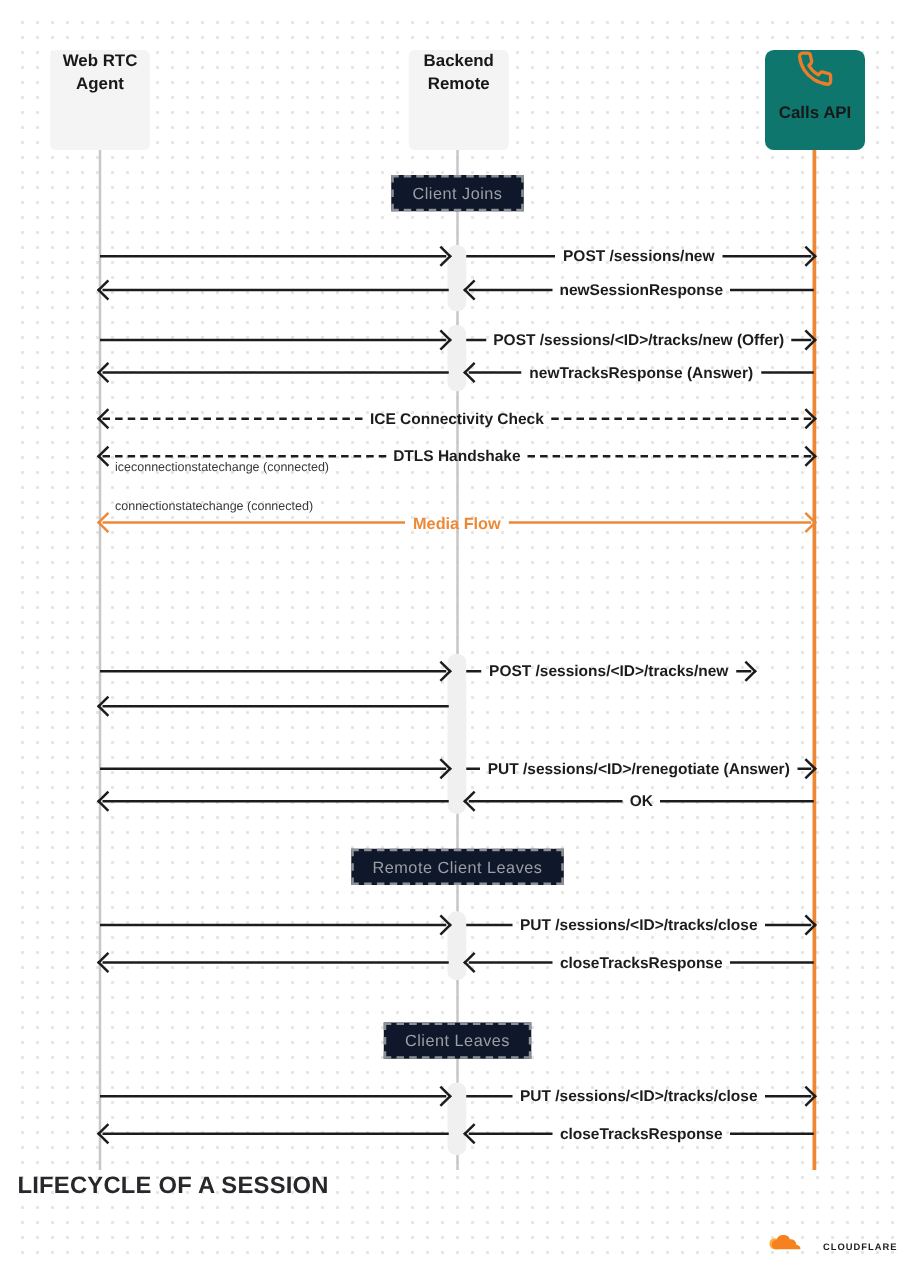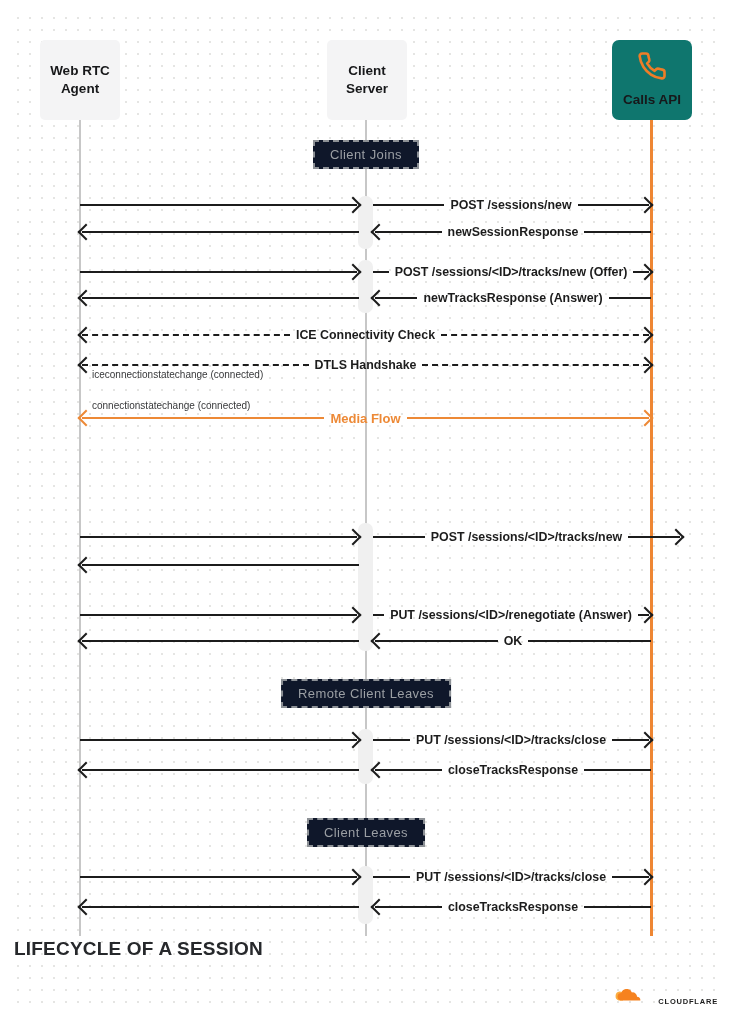--- a/index.html
+++ b/index.html
@@ -4,21 +4,21 @@
 <style>
   html,body{margin:0;padding:0;background:#ffffff;}
   #stage{position:relative;width:732px;height:1019px;background:#ffffff;overflow:hidden;
          font-family:"Liberation Sans",sans-serif;}
   #panel{position:absolute;left:8px;top:8px;right:8px;bottom:8px;border-radius:10px;
          background-image:radial-gradient(circle,#e5e5e3 1.1px,transparent 1.3px);
          background-size:12px 12px;background-position:4px 4px;background-color:#ffffff;}
 
   
   .actor{position:absolute;width:80px;height:80px;border-radius:5px;background:#f4f4f5;
-         display:flex;flex-direction:column;align-items:center;justify-content:center;
+         display:flex;flex-direction:column;align-items:center;
          text-align:center;}
   .actor .alabel{font-size:13.5px;font-weight:700;color:#17181a;line-height:1.35;width:72px;}
   .actor.calls{background:#0f766e;border-radius:7px;gap:6px;}
 
   
   .lifeline{position:absolute;top:119px;height:817px;width:2px;background:#c7c7c7;}
   .lifeline.orange{width:3px;background:#ee8633;}
 
   
   .bar{position:absolute;left:358px;width:15px;background:#f0f0f0;border-radius:7px;z-index:2;}
@@ -41,21 +41,21 @@
          transform:rotate(45deg);}
   .msg.orange{color:#ed8936;}
   .msg.orange .ln{border-top-width:2.5px;}
   .msg.orange .lbl{font-size:13px;}
 
   .sublabel{position:absolute;font-size:10px;color:#37383a;z-index:4;white-space:nowrap;margin-top:28px;}
 
   
   .footer-title{position:absolute;left:14px;top:938px;font-size:19px;font-weight:700;
          color:#26282b;letter-spacing:.2px;text-align:right;}
-  .brand{position:absolute;right:14px;top:988px;display:flex;align-items:flex-end;gap:16px;}
+  .brand{position:absolute;right:14px;top:988px;display:flex;align-items:center;gap:16px;}
   .brand .wordmark{font-size:7.5px;font-weight:700;letter-spacing:.8px;color:#1d1d1d;}
 </style>
 </head>
 <body>
 
 <div id="stage">
   <div id="panel"></div>
 
   <div class="lifeline" style="left:79px"></div>
   <div class="lifeline" style="left:365px"></div>
@@ -64,21 +64,21 @@
   <div class="bar" style="top:196px;height:53px"></div>
   <div class="bar" style="top:260px;height:53px"></div>
   <div class="bar" style="top:523px;height:128px"></div>
   <div class="bar" style="top:729px;height:55px"></div>
   <div class="bar" style="top:866px;height:58px"></div>
 
   <div class="actor" style="left:40px;top:40px">
     <div class="alabel">Web RTC Agent</div>
   </div>
   <div class="actor" style="left:327px;top:40px">
-    <div class="alabel">Client Server</div>
+    <div class="alabel">Backend Remote</div>
   </div>
   <div class="actor calls" style="left:612px;top:40px">
     <span>
       <svg width="30" height="30" viewBox="0 0 24 24" fill="none" stroke="#ee7d27" stroke-width="2.1" stroke-linecap="round" stroke-linejoin="round">
         <path d="M22 16.92v3a2 2 0 0 1-2.18 2 19.79 19.79 0 0 1-8.63-3.07 19.5 19.5 0 0 1-6-6 19.79 19.79 0 0 1-3.07-8.67A2 2 0 0 1 4.11 2h3a2 2 0 0 1 2 1.72 12.84 12.84 0 0 0 .7 2.81 2 2 0 0 1-.45 2.11L8.09 9.91a16 16 0 0 0 6 6l1.27-1.27a2 2 0 0 1 2.11-.45 12.84 12.84 0 0 0 2.81.7A2 2 0 0 1 22 16.92z"></path>
       </svg>
     </span>
     <div class="alabel">Calls API</div>
   </div>
 
@@ -138,21 +138,21 @@
 
   <div class="msg orange hl hr" style="top:408px;left:80px;width:571px">
     <i class="ln"></i>
       <span class="lbl">Media Flow</span>
       <i class="ln"></i>
   </div>
 
   <div class="msg hr" style="top:527px;left:80px;width:279px">
       <i class="ln"></i>
     </div>
-  <div class="msg hr" style="top:527px;left:373px;width:309px">
+  <div class="msg hr" style="top:527px;left:373px;width:230px">
     <i class="ln"></i>
       <span class="lbl">POST /sessions/&lt;ID&gt;/tracks/new</span>
       <i class="ln"></i>
   </div>
 
   <div class="msg hl" style="top:555px;left:80px;width:279px">
       <i class="ln"></i>
     </div>
 
   <div class="msg hr" style="top:605px;left:80px;width:279px">

